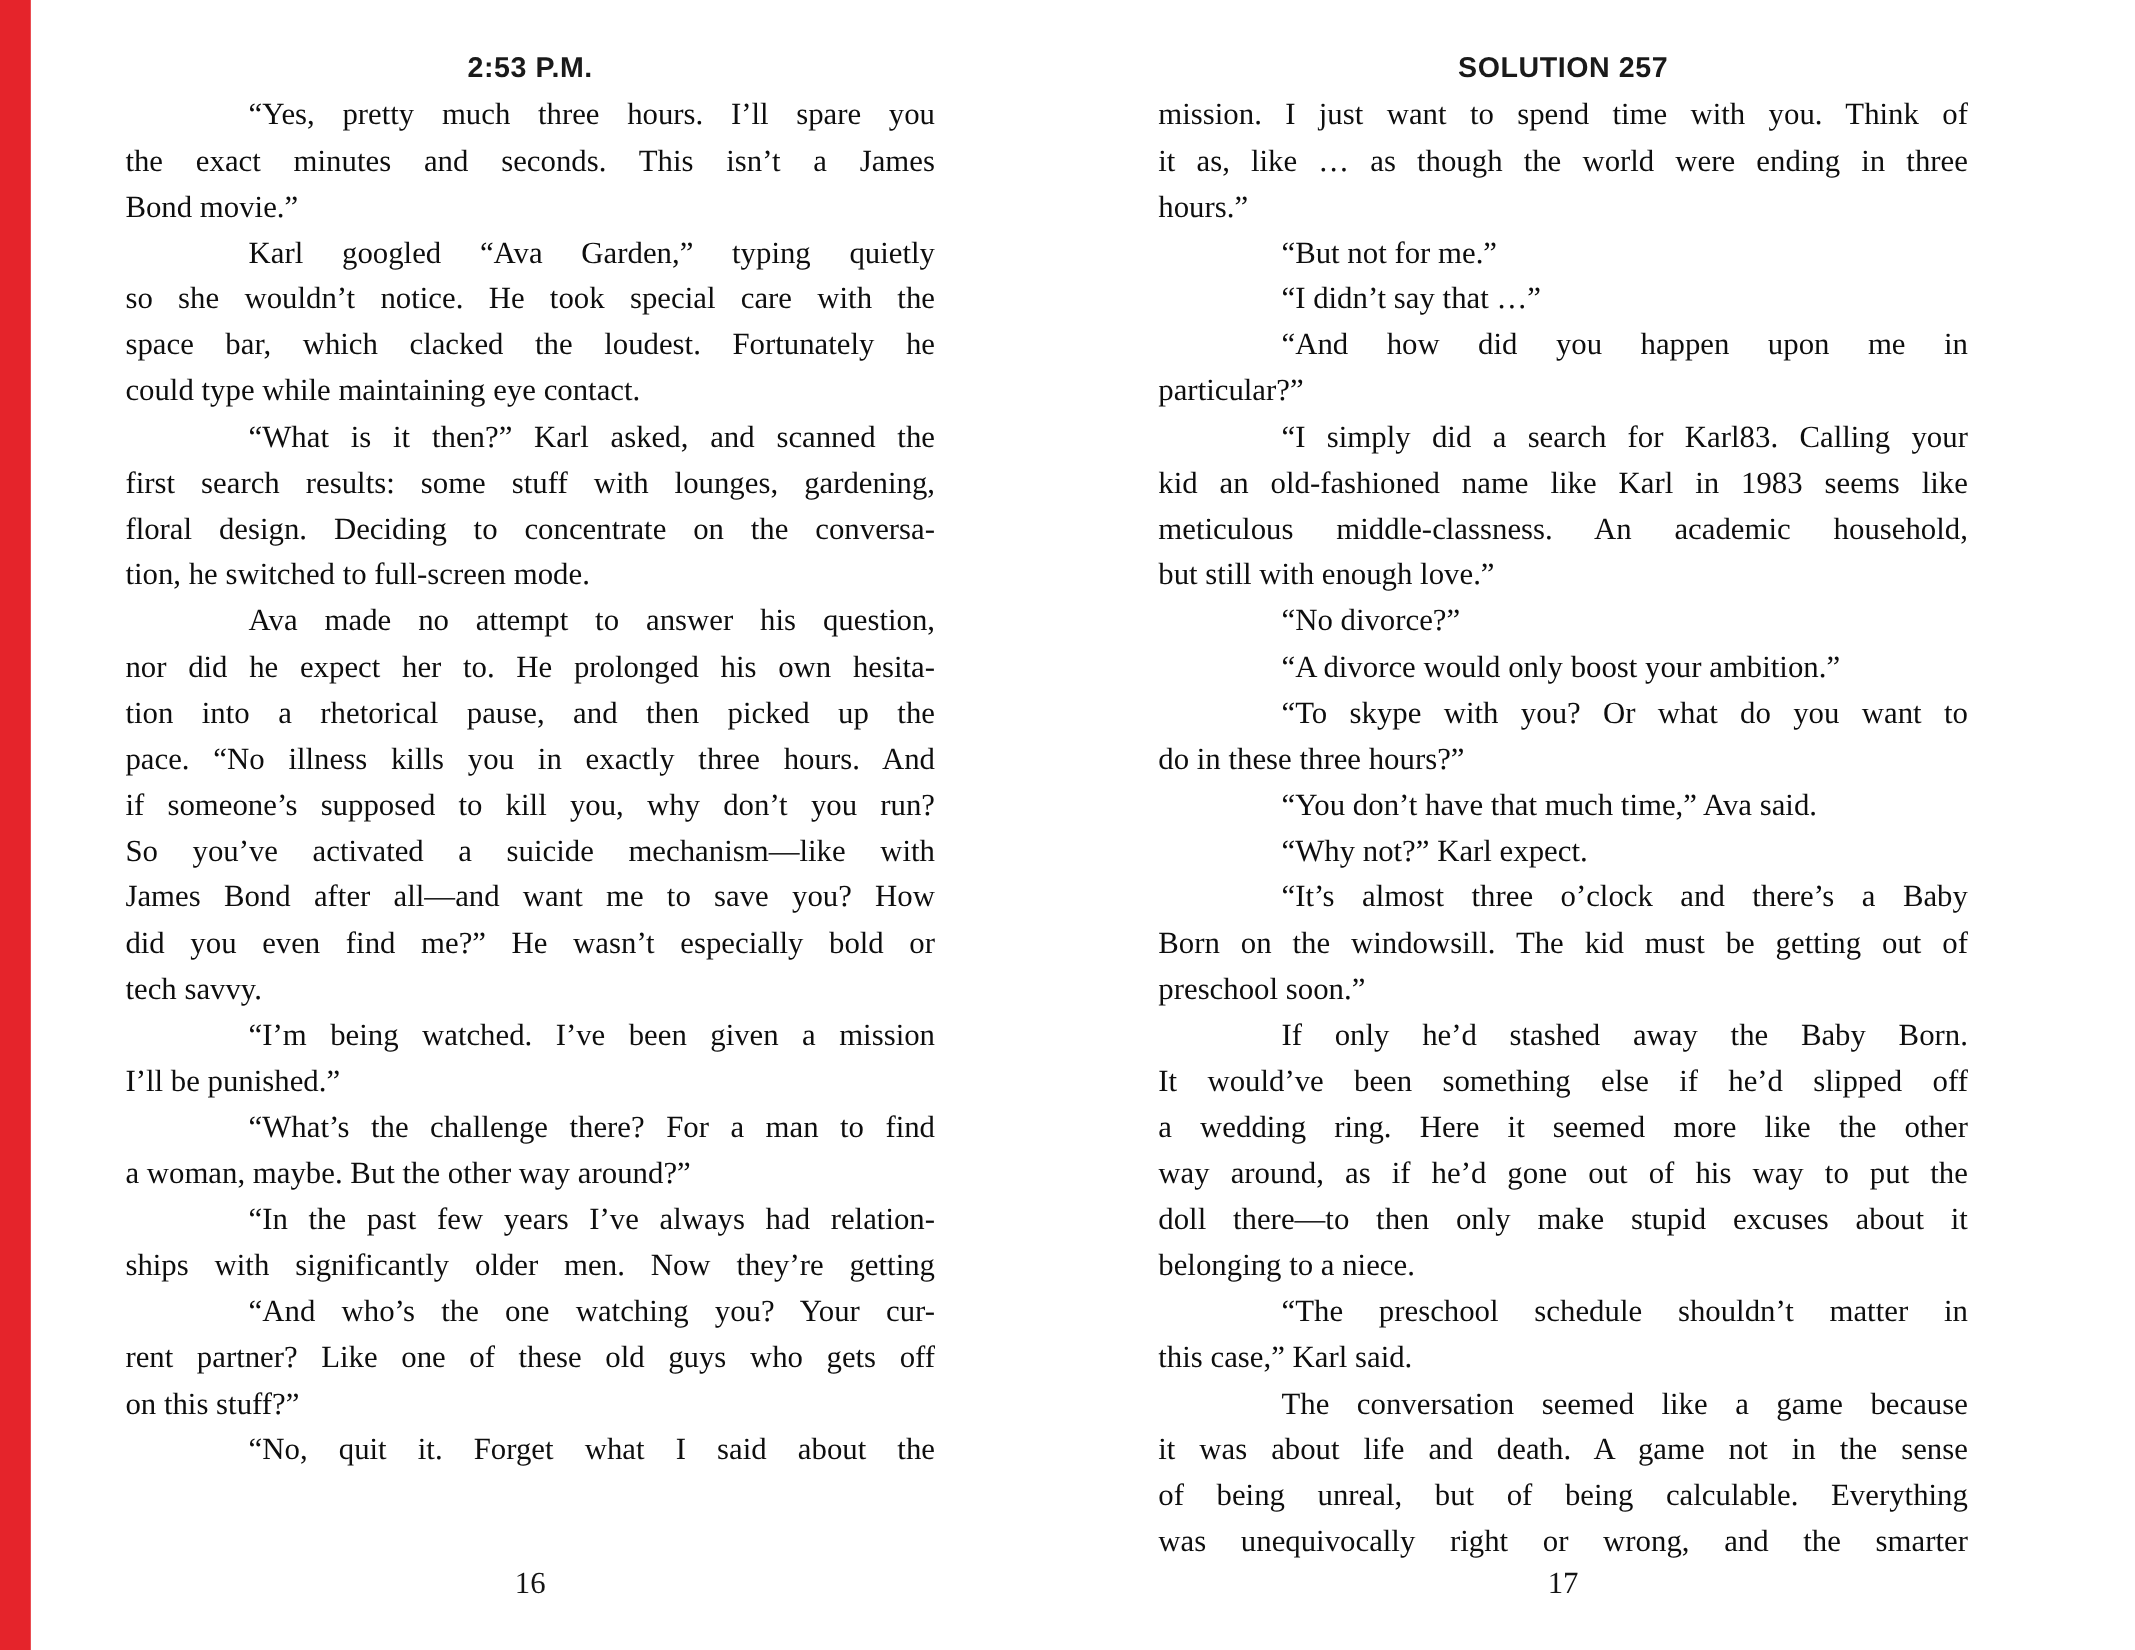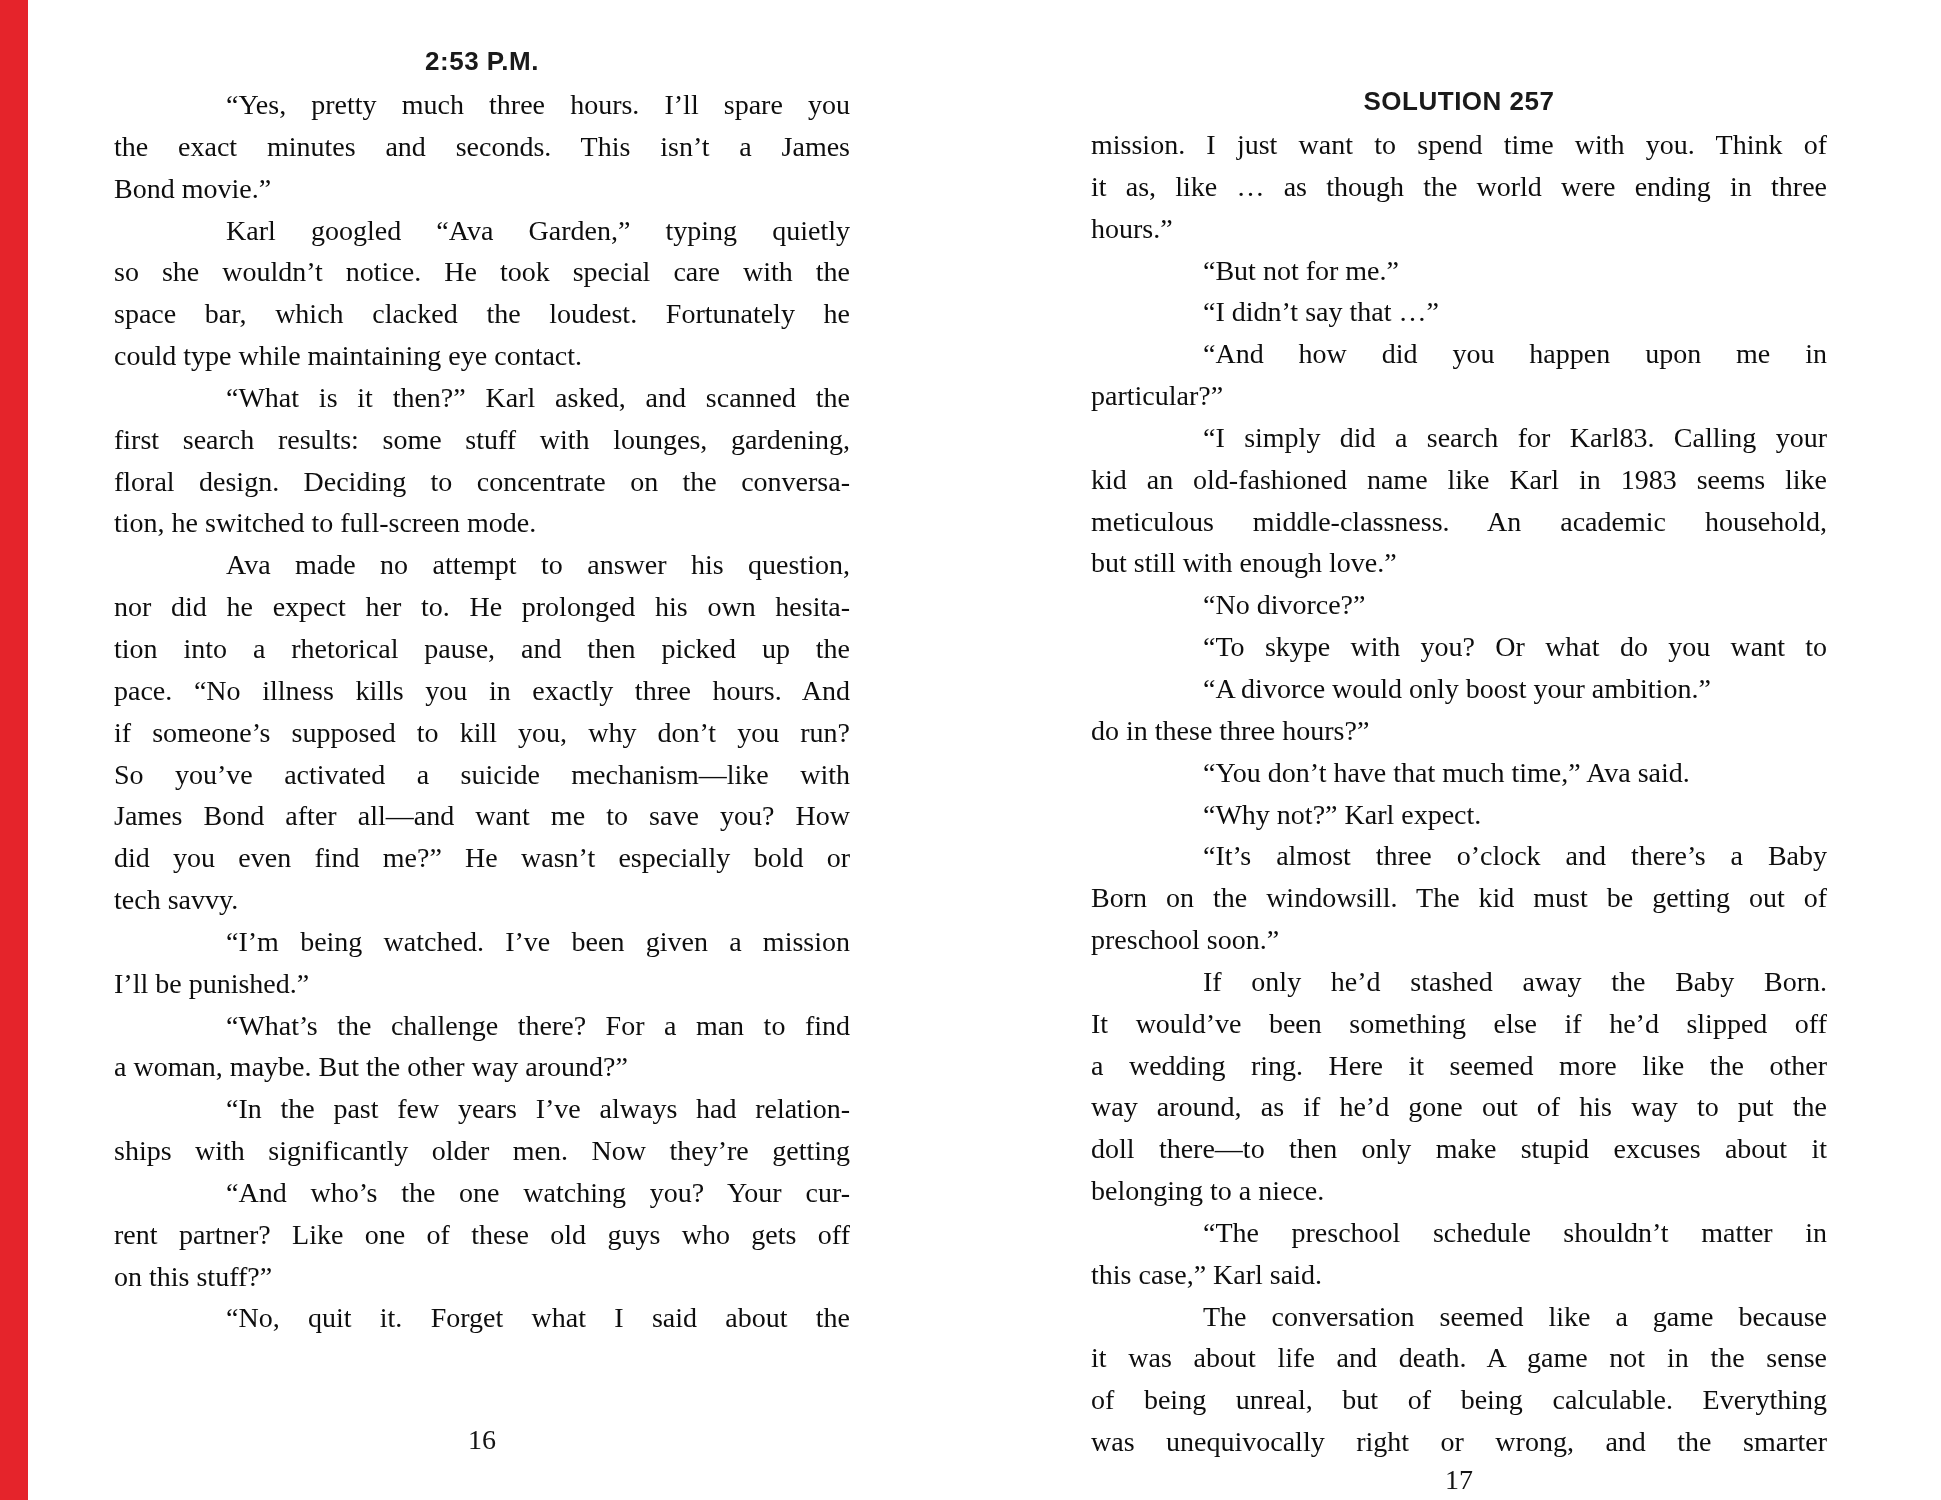--- a/index.html
+++ b/index.html
@@ -11,21 +11,21 @@
     font-family: "Liberation Serif", serif;
   }
   .spine {
     position: absolute; left: 0; top: 0;
     width: 28px; height: 1500px;
   }
   .page {
     position: absolute; top: 0; height: 1200px; width: 736px;
   }
   .page.left  { left: 114px; }
-  .page.right { left: 1091px; margin-top: 40px; }
+  .page.right { left: 1053px; }
   .running-header {
     position: absolute; top: 46px; left: 0; width: 100%;
     text-align: center;
     font-family: "Liberation Sans", sans-serif;
     font-weight: 700;
     font-size: 26px;
     letter-spacing: 0.5px;
     color: #1a1a1a;
     white-space: nowrap;
   }
@@ -105,22 +105,22 @@
       <div class="line">hours.”</div>
       <div class="line i">“But not for me.”</div>
       <div class="line i">“I didn’t say that …”</div>
       <div class="line j i">“And how did you happen upon me in</div>
       <div class="line">particular?”</div>
       <div class="line j i">“I simply did a search for Karl83. Calling your</div>
       <div class="line j">kid an old-fashioned name like Karl in 1983 seems like</div>
       <div class="line j">meticulous middle-classness. An academic household,</div>
       <div class="line">but still with enough love.”</div>
       <div class="line i">“No divorce?”</div>
+      <div class="line i">“A divorce would only boost your ambition.”</div>
       <div class="line j i">“To skype with you? Or what do you want to</div>
-      <div class="line i">“A divorce would only boost your ambition.”</div>
       <div class="line">do in these three hours?”</div>
       <div class="line i">“You don’t have that much time,” Ava said.</div>
       <div class="line i">“Why not?” Karl expect.</div>
       <div class="line j i">“It’s almost three o’clock and there’s a Baby</div>
       <div class="line j">Born on the windowsill. The kid must be getting out of</div>
       <div class="line">preschool soon.”</div>
       <div class="line j i">If only he’d stashed away the Baby Born.</div>
       <div class="line j">It would’ve been something else if he’d slipped off</div>
       <div class="line j">a wedding ring. Here it seemed more like the other</div>
       <div class="line j">way around, as if he’d gone out of his way to put the</div>

